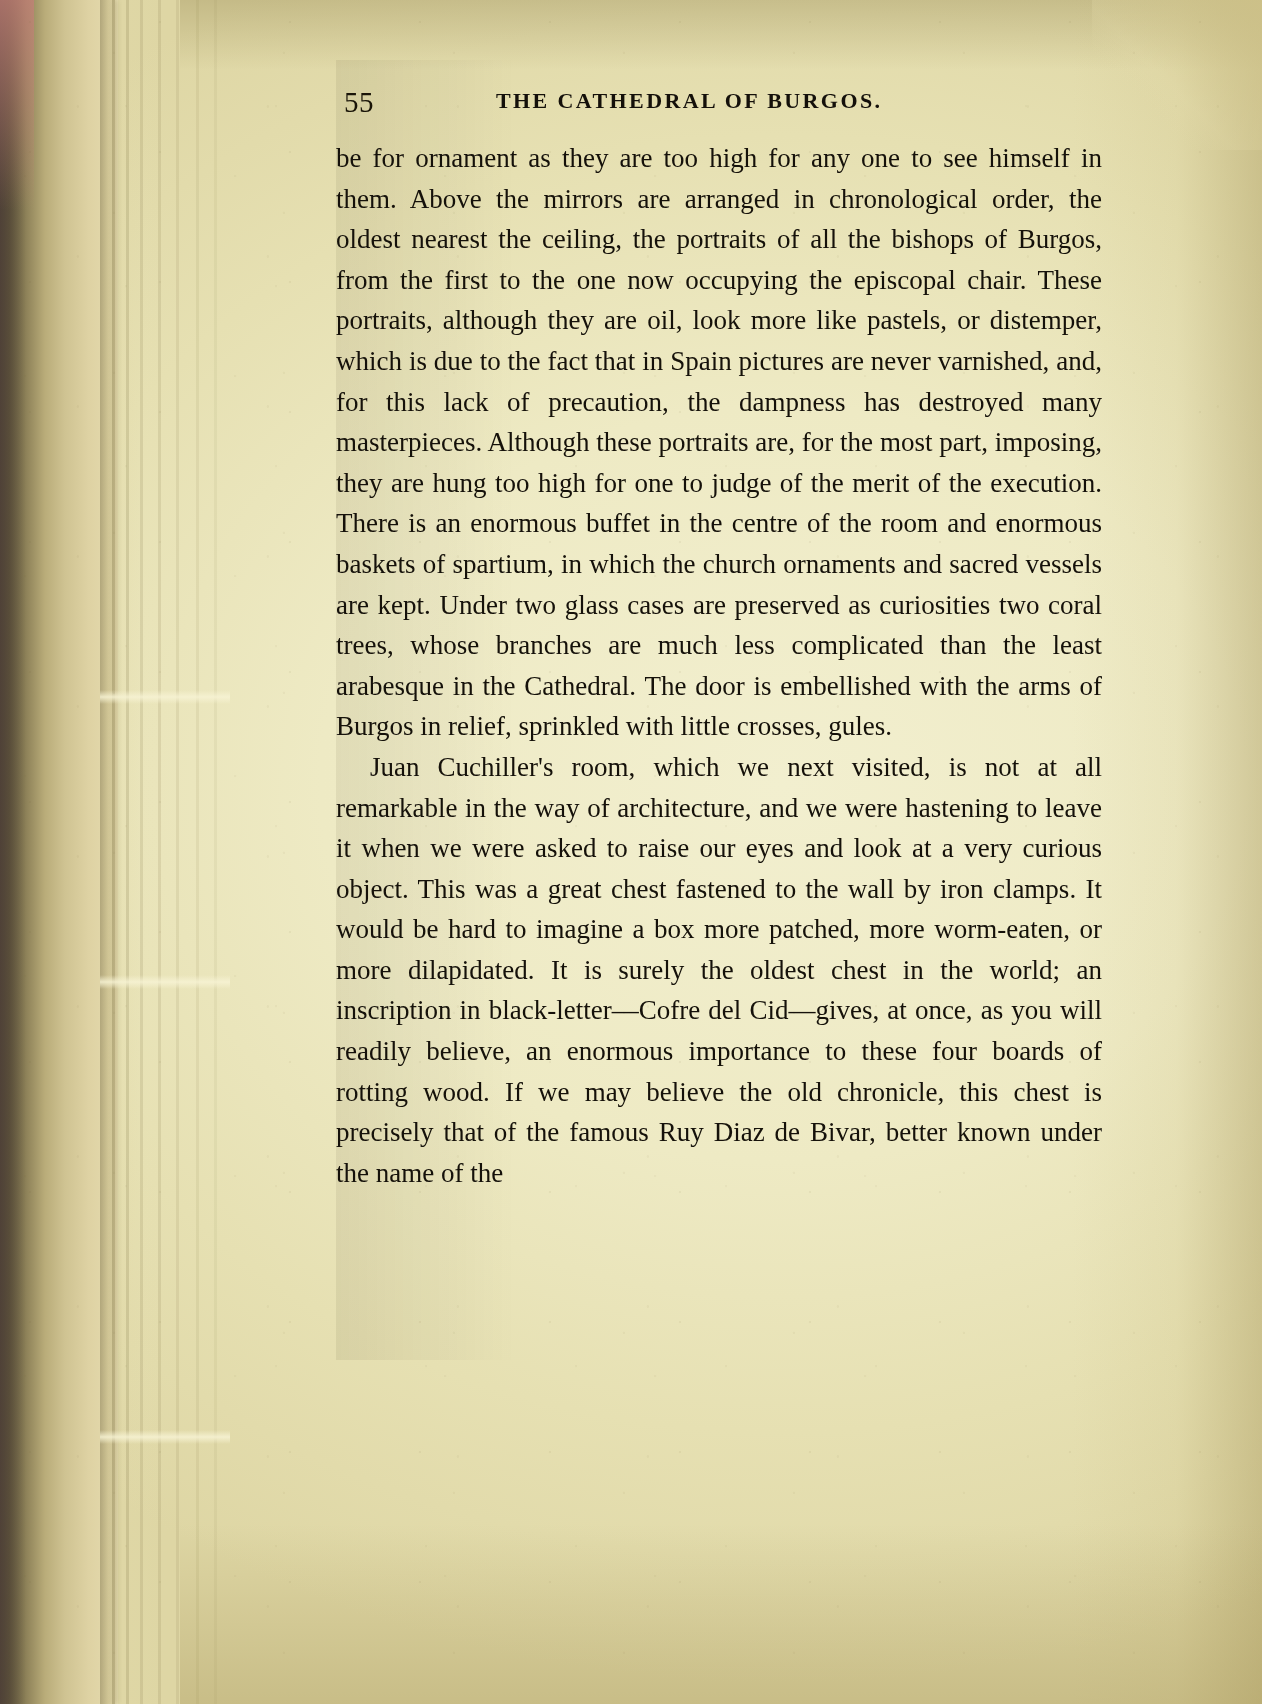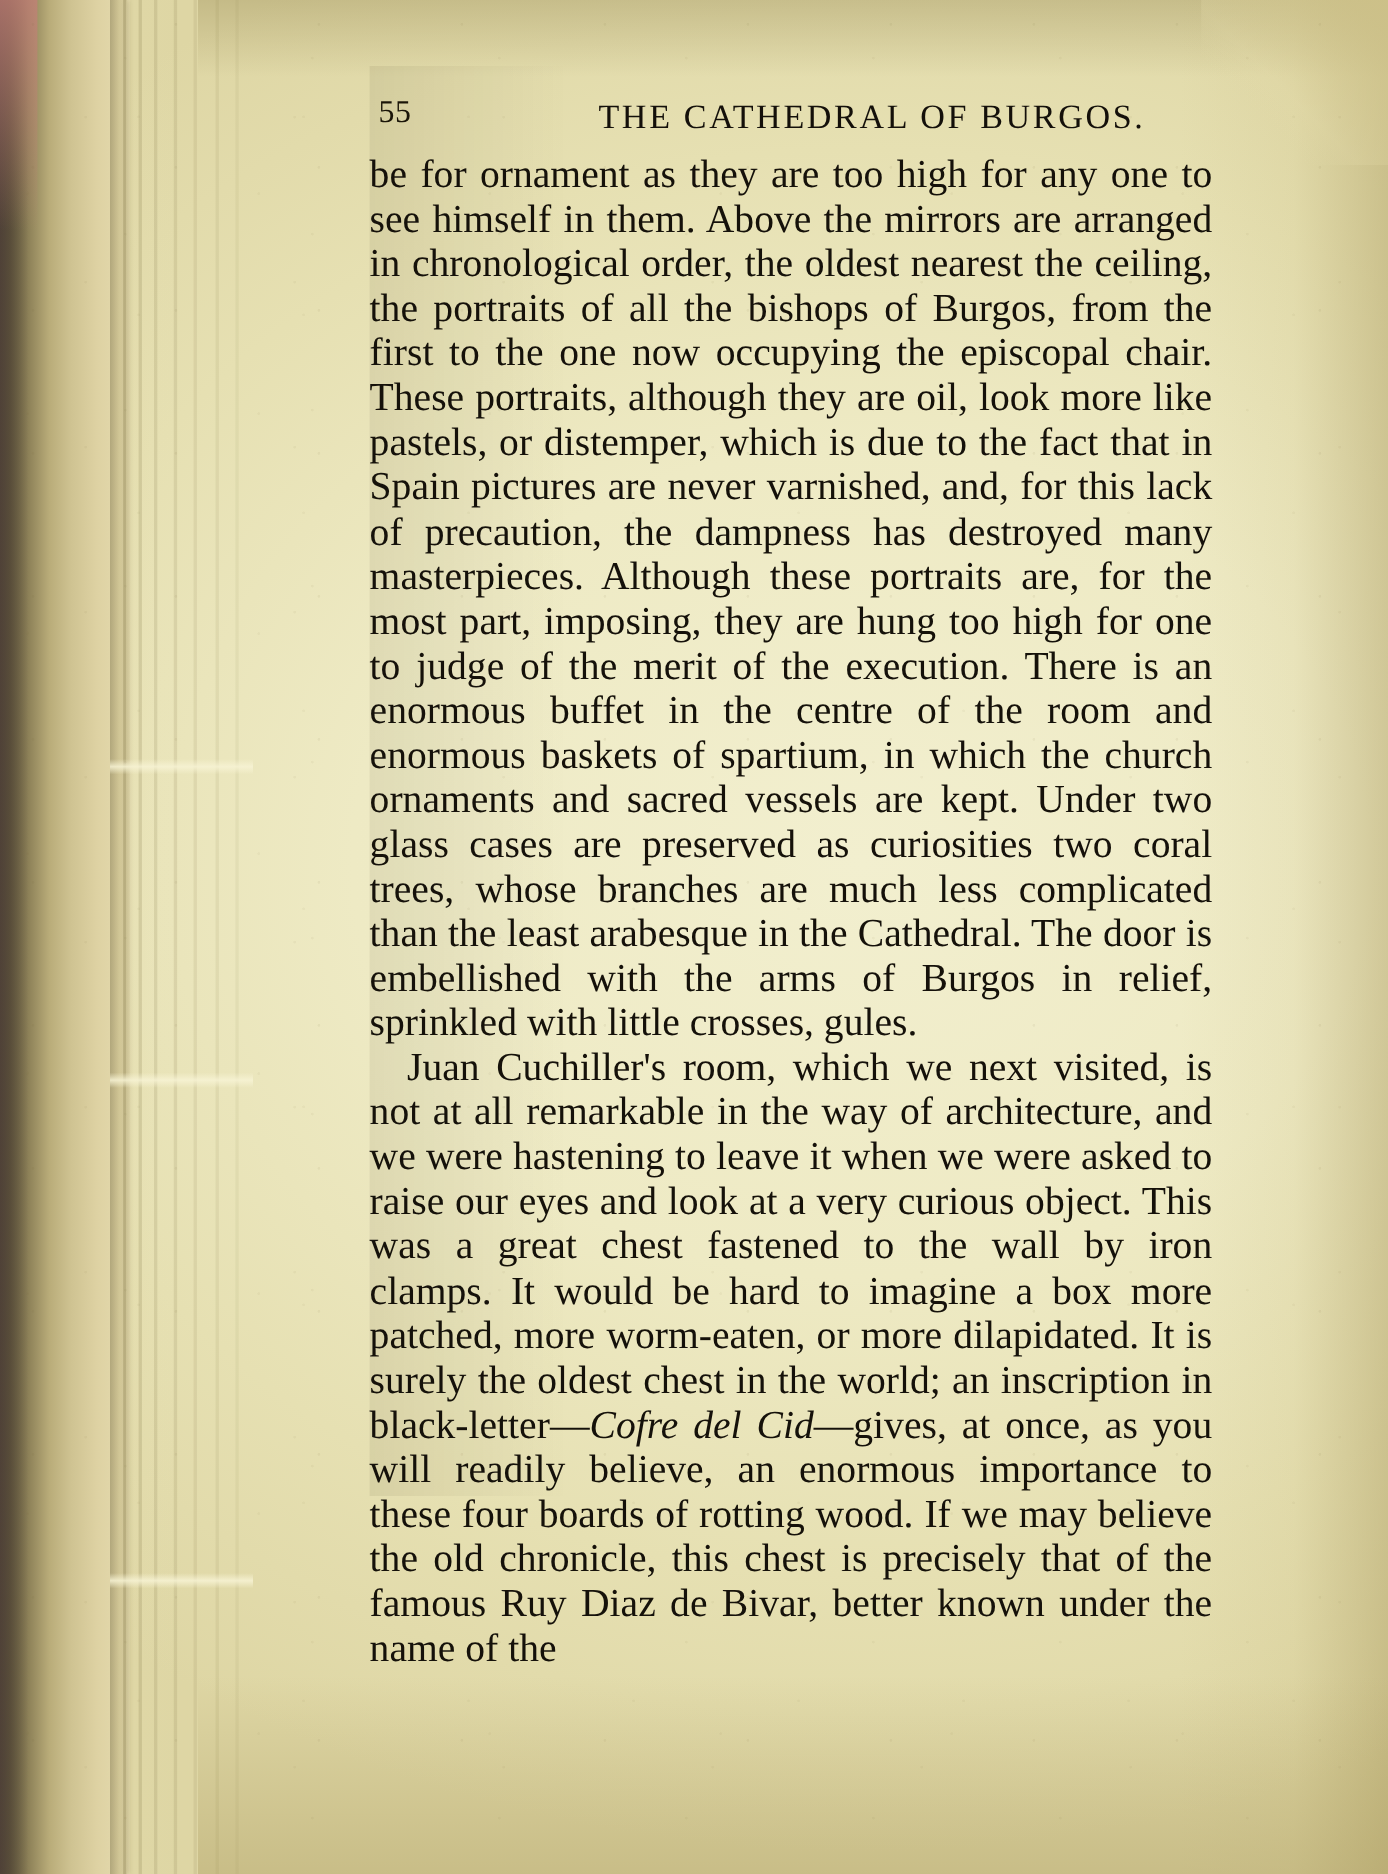--- a/index.html
+++ b/index.html
@@ -156,44 +156,42 @@
     left: 8px;
     top: 8px;
     font-size: 29px;
     letter-spacing: .5px;
     color: #1a1508;
   }
   .head-title {
     position: absolute;
     left: 160px;
     top: 10px;
-    font-size: 31px;
-    font-weight: normal;
+    font-size: 22px;
+    font-weight: bold;
     letter-spacing: 2.4px;
     color: #14100a;
     white-space: nowrap;
-    margin-left: 48px;
   }
 
   .body-text {
-    font-size: 36px;
+    font-size: 27px;
     line-height: 40.6px;
     text-align: justify;
     text-justify: inter-word;
     color: #15110a;
     font-weight: 500;
   }
   .body-text p {
     margin: 0;
   }
   .body-text p.indent {
     text-indent: 34px;
   }
   .ital {
-    font-style: italic;
   }
   .bold {
     font-weight: normal;
   }
 
   
   .ink-shade {
     position: absolute;
     left: 336px;
     top: 60px;

